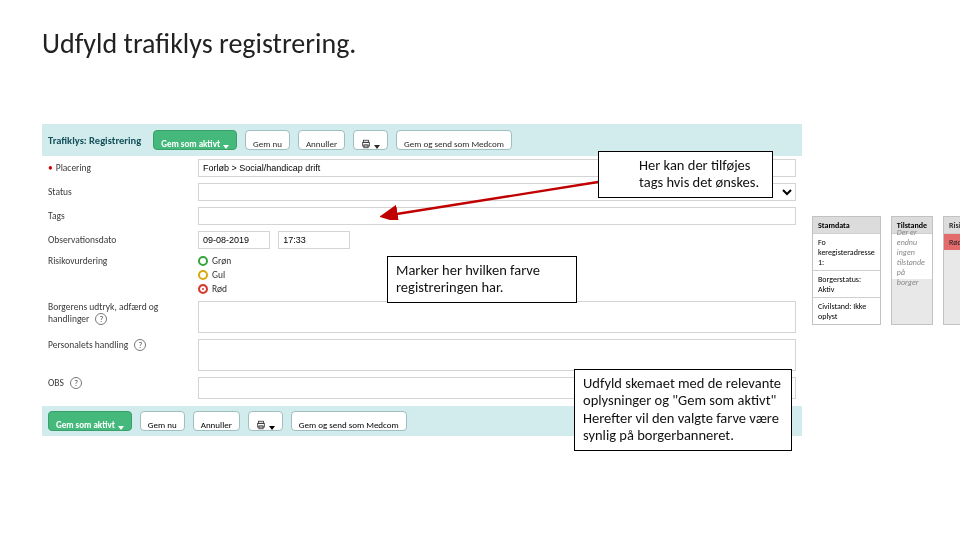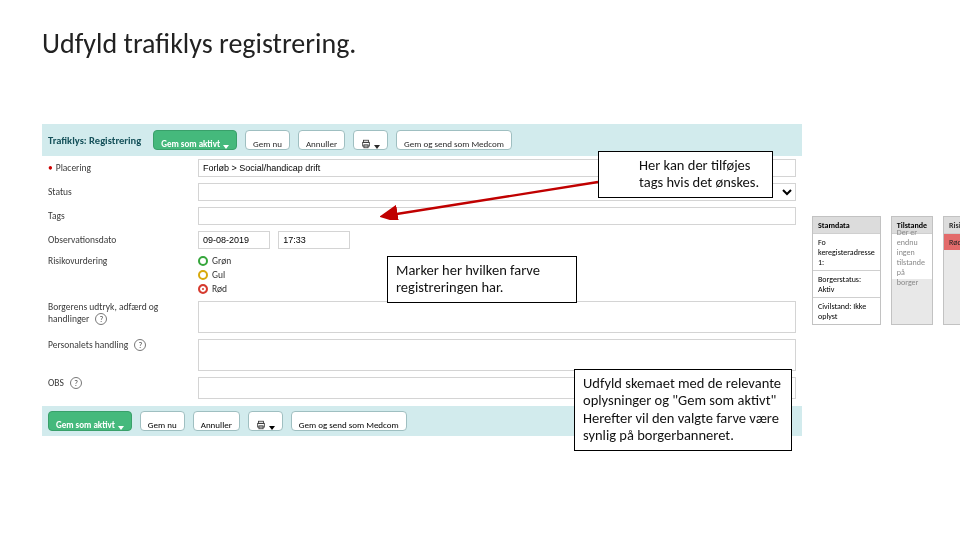--- a/index.html
+++ b/index.html
@@ -82,21 +82,21 @@
 
   .taarea { width: 100%; height: 32px; border: 1px solid #d4d4d4; background: #fff; filter: blur(0.5px);}
 
   .bottombar { display: flex; align-items: center; gap: 8px; background: #d2ebed; height: 30px; padding: 0 6px; font-size: 9px; margin-top: 4px; filter: blur(0.6px);}
 
   
   .sidebar { position: absolute; top: 120px; right: 0; width: 106px; display: flex; flex-direction: row; gap: 10px; }
   .panel { border: 1px solid #c2c2c2; background: #e8e8e8; font-size: 8px; }
   .panel .phdr { background: #dcdcdc; padding: 3px 5px; font-weight: 600; filter: blur(0.55px); }
   .panel .prow { padding: 3px 5px; border-top: 1px solid #cfcfcf; filter: blur(0.55px); background:#fff;}
-  .panel .prow.muted { color: #888; text-align: left; height: 46px; display:flex; align-items:center;}
+  .panel .prow.muted { color: #888; text-align: left; height: 46px; display:flex; align-items:center;font-style:italic;}
   .panel.risk .phdr { color:#333; }
   .panel.risk .prow { background: #e36b6b; color: #222; font-weight: 500; }
 
   
   .callout {
     position: absolute;
     border: 1px solid #000;
     background: #fff;
     padding: 5px 8px;
     font-family: Calibri, Arial, sans-serif;

